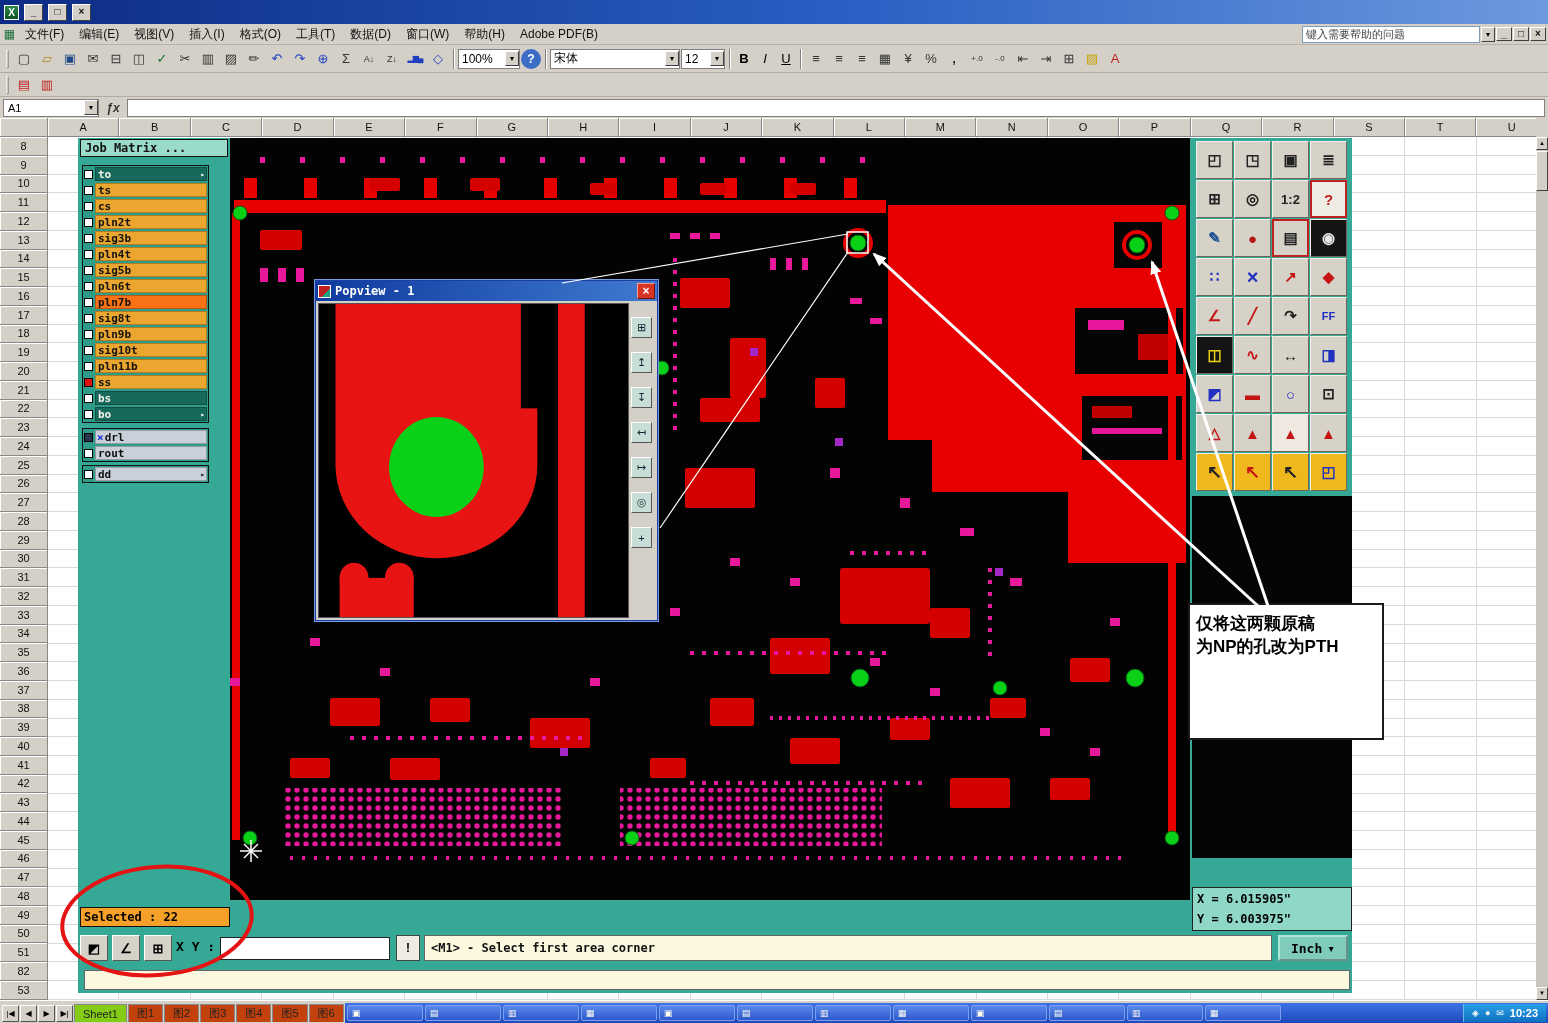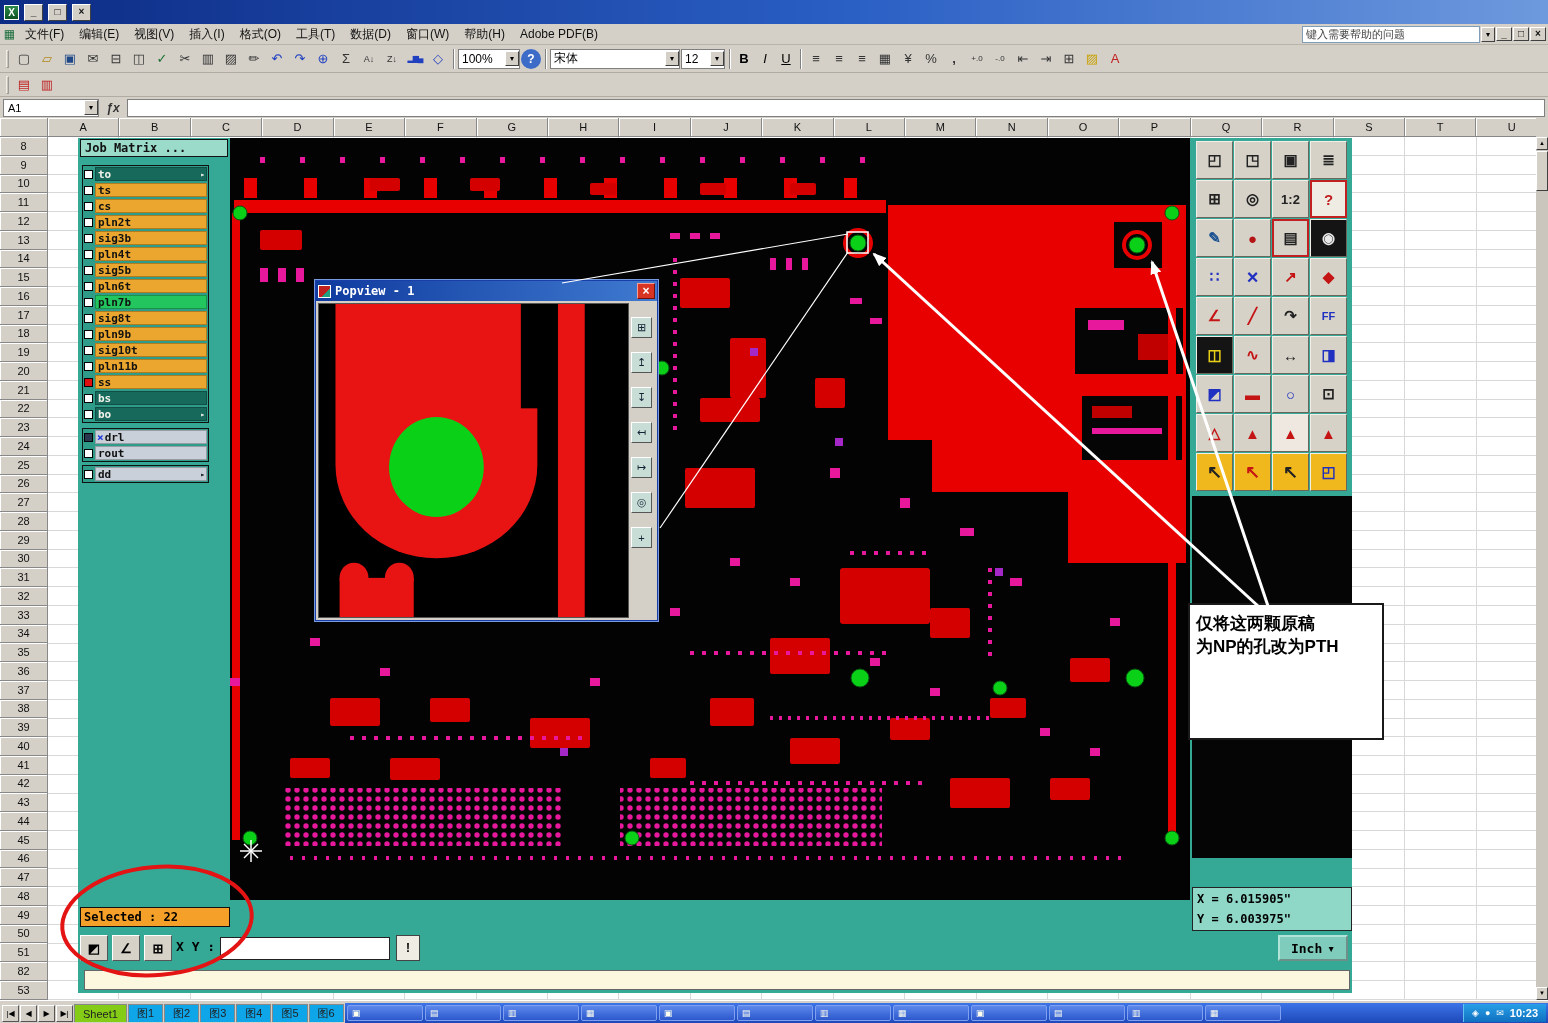--- a/index.html
+++ b/index.html
@@ -84,21 +84,21 @@
 .pv-btns{width:24px;display:flex;flex-direction:column;gap:14px;padding-top:14px}
 .pv-btn{width:21px;height:21px;background:#c8ddd6;border:1px solid;border-color:#fff #555 #555 #fff;font-size:11px;display:flex;align-items:center;justify-content:center;color:#123}
 .pv-close{height:22px;margin:2px;background:#b9e4da;border:1px solid;border-color:#fff #444 #444 #fff;display:flex;align-items:center;justify-content:center;font:bold 13px "DejaVu Sans Mono",monospace;color:#000}
 
 .annotation{position:absolute;left:1188px;top:603px;width:196px;height:137px;background:#fff;border:2px solid #1a1a1a;padding:8px 6px;font-weight:bold;font-size:17px;line-height:1.35;color:#000;z-index:30}
 
 .overlay{position:absolute;left:0;top:0;width:1548px;height:1023px;pointer-events:none;z-index:40}
 
 .tabsbar{position:absolute;left:0;top:1000px;width:1548px;height:23px;background:#d4d0c8;border-top:1px solid #fff;display:flex;align-items:flex-end;padding:2px 2px 1px;gap:1px;z-index:10}
 .tnav{flex:none;width:17px;height:17px;background:#d4d0c8;border:1px solid;border-color:#fff #555 #555 #fff;font-size:8px;display:flex;align-items:center;justify-content:center}
-.tab{flex:none;height:18px;padding:0 8px;background:#0ea5e9;border:1px solid #888;border-bottom:none;font-size:11px;display:flex;align-items:center;color:#222}
+.tab{flex:none;height:18px;padding:0 8px;background:#c2410c;border:1px solid #888;border-bottom:none;font-size:11px;display:flex;align-items:center;color:#222}
 .tabs span.tab:first-of-type{background:#84cc16;font-weight:normal}
 .taskbar{position:absolute;left:345px;top:1003px;width:1203px;height:20px;background:linear-gradient(#3c74e8,#1d48b8);display:flex;align-items:center;padding:1px 2px;gap:2px;z-index:50}
 .tkb{flex:none;width:76px;height:16px;background:linear-gradient(#5c88ec,#2c58cc);border:1px solid #7fa0f0;border-radius:2px;color:#ffe;font-size:9px;display:flex;align-items:center;padding:0 4px}
 .tray{margin-left:auto;height:18px;background:linear-gradient(#28a0e8,#1070c0);display:flex;align-items:center;gap:6px;padding:0 8px;color:#fff;font-size:11px;font-weight:bold;border-left:1px solid #60c0f0}
 .tray .ticon{font-size:9px;font-weight:normal}
 </style>
 </head>
 <body>
 
 <div class="screen">
@@ -322,21 +322,21 @@
           <span class="cb"></span>
           <span class="lcell" style="background:#eaa62e">
             <span class="lmark"></span>
             <span>pln6t</span>
             <span class="larrow"></span>
           </span>
         </div>
 
         <div class="layer-row">
           <span class="cb"></span>
-          <span class="lcell" style="background:#22c55e">
+          <span class="lcell" style="background:#f97316">
             <span class="lmark"></span>
             <span>pln7b</span>
             <span class="larrow"></span>
           </span>
         </div>
 
         <div class="layer-row">
           <span class="cb"></span>
           <span class="lcell" style="background:#eaa62e">
             <span class="lmark"></span>
@@ -590,20 +590,21 @@
     </div>
 
     <div class="selectedbar">Selected : 22</div>
 
     <div class="sbtn" style="left:2px">◩</div>
     <div class="sbtn" style="left:34px">∠</div>
     <div class="sbtn" style="left:66px">⊞</div>
     <div class="xylabel">X Y :</div>
     <div class="xyinput"></div>
     <div class="bang">!</div>
+    <div class="msgbar">&lt;M1&gt; - Select first area corner</div>
     <div class="inchbtn">
         <span>Inch</span>
         <span>▾</span>
       </div>
     <div class="longbar"></div>
   </div>
 
   <div class="popview">
     <div class="pv-title">
       <span class="pv-ico"></span>

